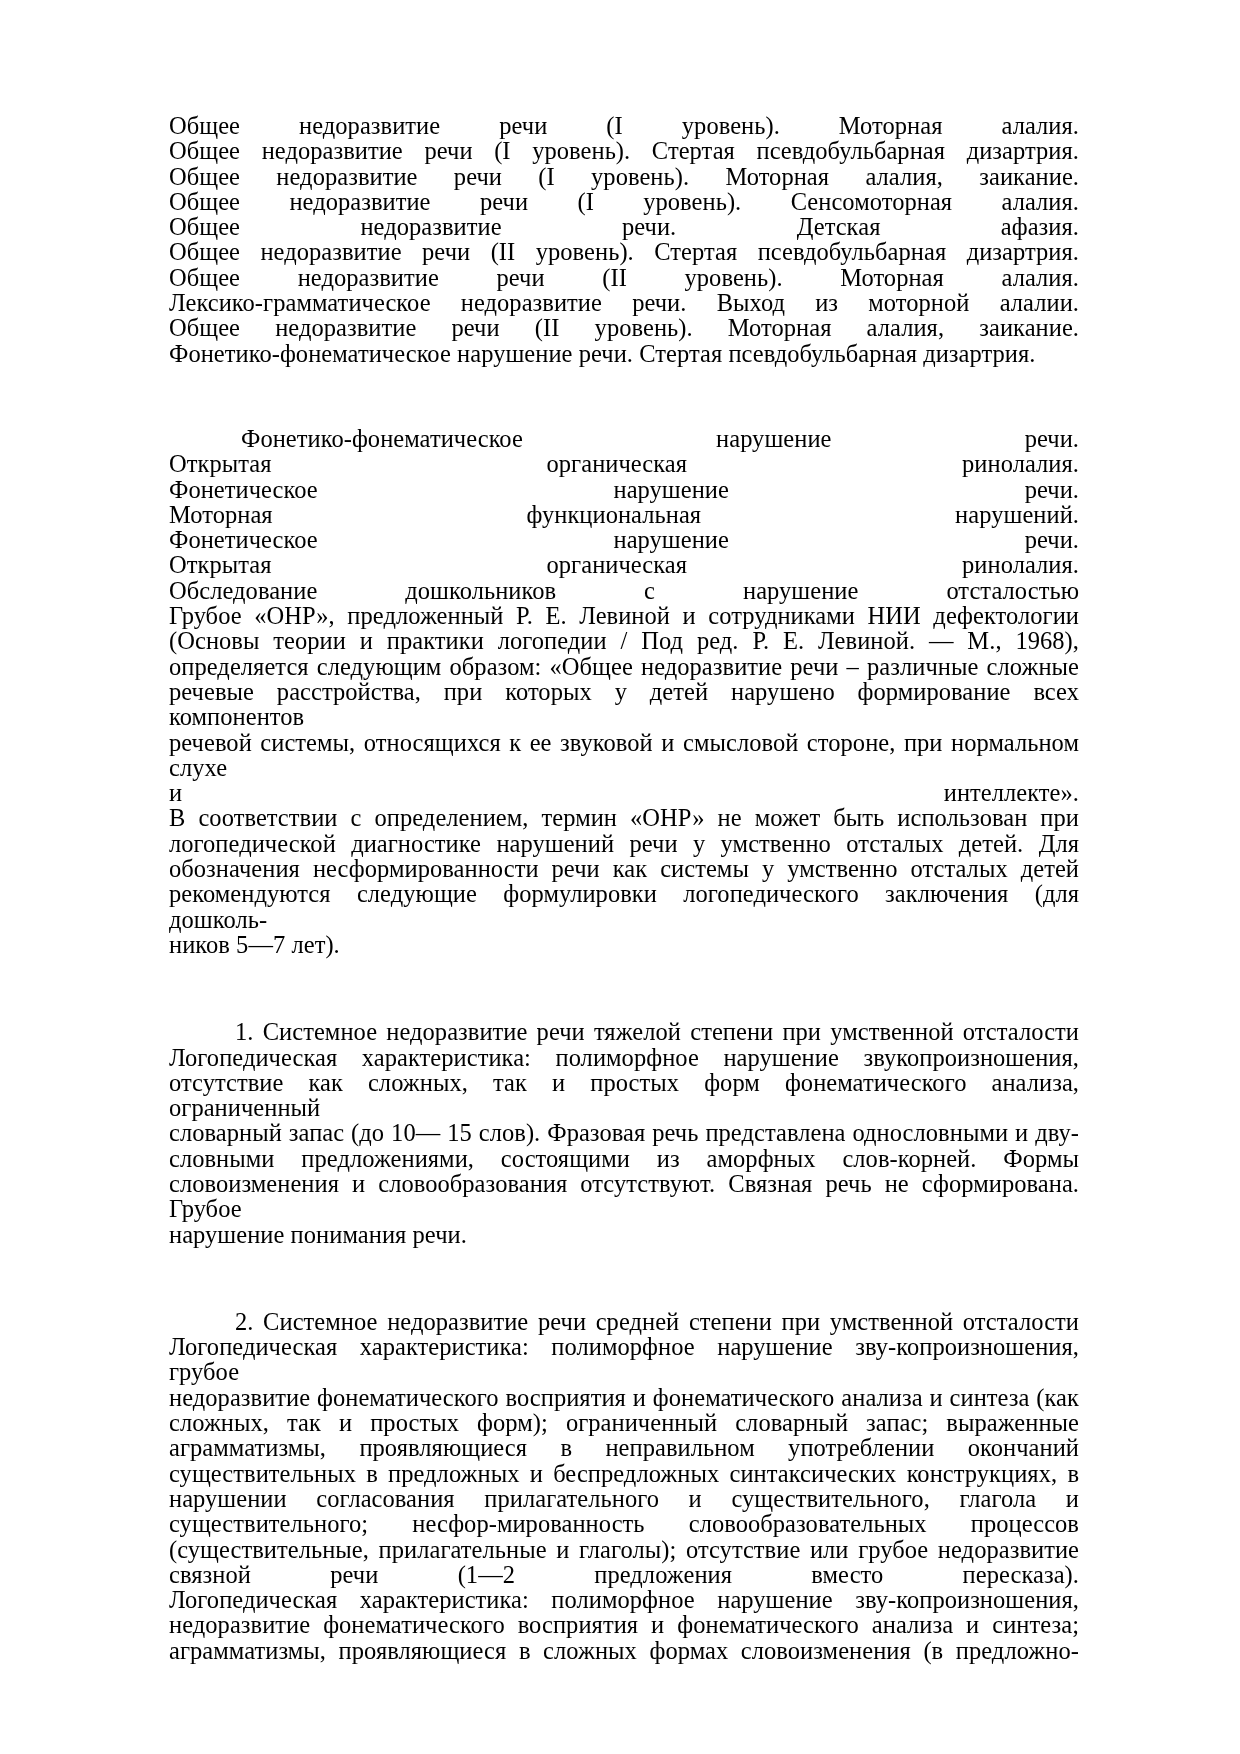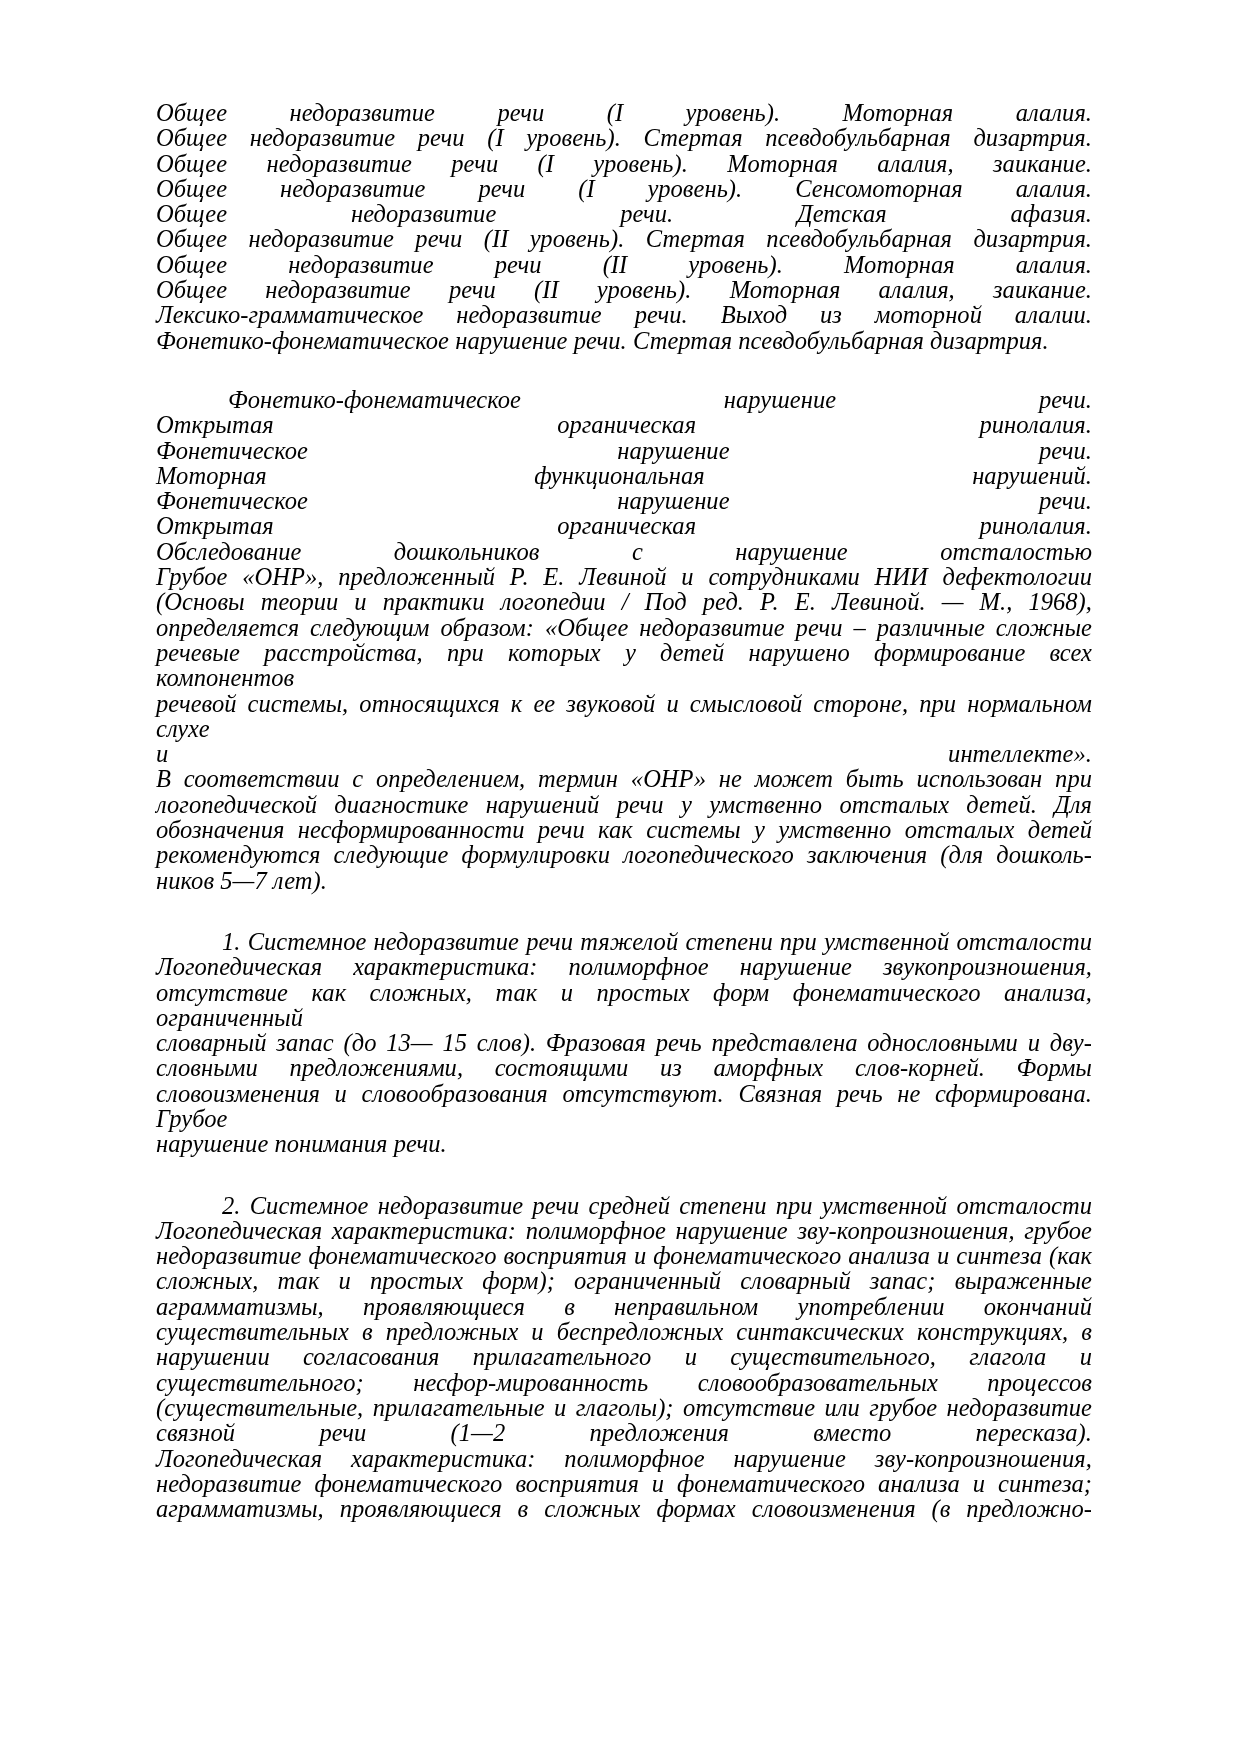--- a/index.html
+++ b/index.html
@@ -41,38 +41,38 @@
   }
   
   .ln.indent {
     text-indent: 72px;
   }
   .ln.indent-sm {
     text-indent: 66px;
   }
   .gap-md { height: 34px; }
   .gap-lg { height: 36px; }
-  .block { margin: 0; padding: 0; font-style: italic; }
+  .block { margin: 13px; padding: 0; }
 </style>
 </head>
 <body>
 
 <div class="page">
   <div class="doc-body">
 
     <div class="block">
       <p class="ln">Общее недоразвитие речи (I уровень). Моторная алалия.</p>
       <p class="ln">Общее недоразвитие речи (I уровень). Стертая псевдобульбарная дизартрия.</p>
       <p class="ln">Общее недоразвитие речи (I уровень). Моторная алалия, заикание.</p>
       <p class="ln">Общее недоразвитие речи (I уровень). Сенсомоторная алалия.</p>
       <p class="ln">Общее недоразвитие речи. Детская афазия.</p>
       <p class="ln">Общее недоразвитие речи (II уровень). Стертая псевдобульбарная дизартрия.</p>
       <p class="ln">Общее недоразвитие речи (II уровень). Моторная алалия.</p>
+      <p class="ln">Лексико-грамматическое недоразвитие речи. Выход из моторной алалии.</p>
       <p class="ln">Общее недоразвитие речи (II уровень). Моторная алалия, заикание.</p>
-      <p class="ln">Лексико-грамматическое недоразвитие речи. Выход из моторной алалии.</p>
       <p class="ln flush">Фонетико-фонематическое нарушение речи. Стертая псевдобульбарная дизартрия.</p>
     </div>
 
     <div class="gap-md"></div>
 
     <div class="block">
       <p class="ln indent">Фонетико-фонематическое нарушение речи.</p>
       <p class="ln">Открытая органическая ринолалия.</p>
       <p class="ln">Фонетическое нарушение речи.</p>
       <p class="ln">Моторная функциональная нарушений.</p>
@@ -91,21 +91,21 @@
       <p class="ln">рекомендуются следующие формулировки логопедического заключения (для дошколь-</p>
       <p class="ln flush">ников 5—7 лет).</p>
     </div>
 
     <div class="gap-lg"></div>
 
     <div class="block">
       <p class="ln indent-sm">1. Системное недоразвитие речи тяжелой степени при умственной отсталости</p>
       <p class="ln">Логопедическая характеристика: полиморфное нарушение звукопроизношения,</p>
       <p class="ln">отсутствие как сложных, так и простых форм фонематического анализа, ограниченный</p>
-      <p class="ln">словарный запас (до 13— 15 слов). Фразовая речь представлена однословными и дву-</p>
+      <p class="ln">словарный запас (до 10— 15 слов). Фразовая речь представлена однословными и дву-</p>
       <p class="ln">словными предложениями, состоящими из аморфных слов-корней. Формы</p>
       <p class="ln">словоизменения и словообразования отсутствуют. Связная речь не сформирована. Грубое</p>
       <p class="ln flush">нарушение понимания речи.</p>
     </div>
 
     <div class="gap-lg"></div>
 
     <div class="block">
       <p class="ln indent-sm">2. Системное недоразвитие речи средней степени при умственной отсталости</p>
       <p class="ln">Логопедическая характеристика: полиморфное нарушение зву-копроизношения, грубое</p>

